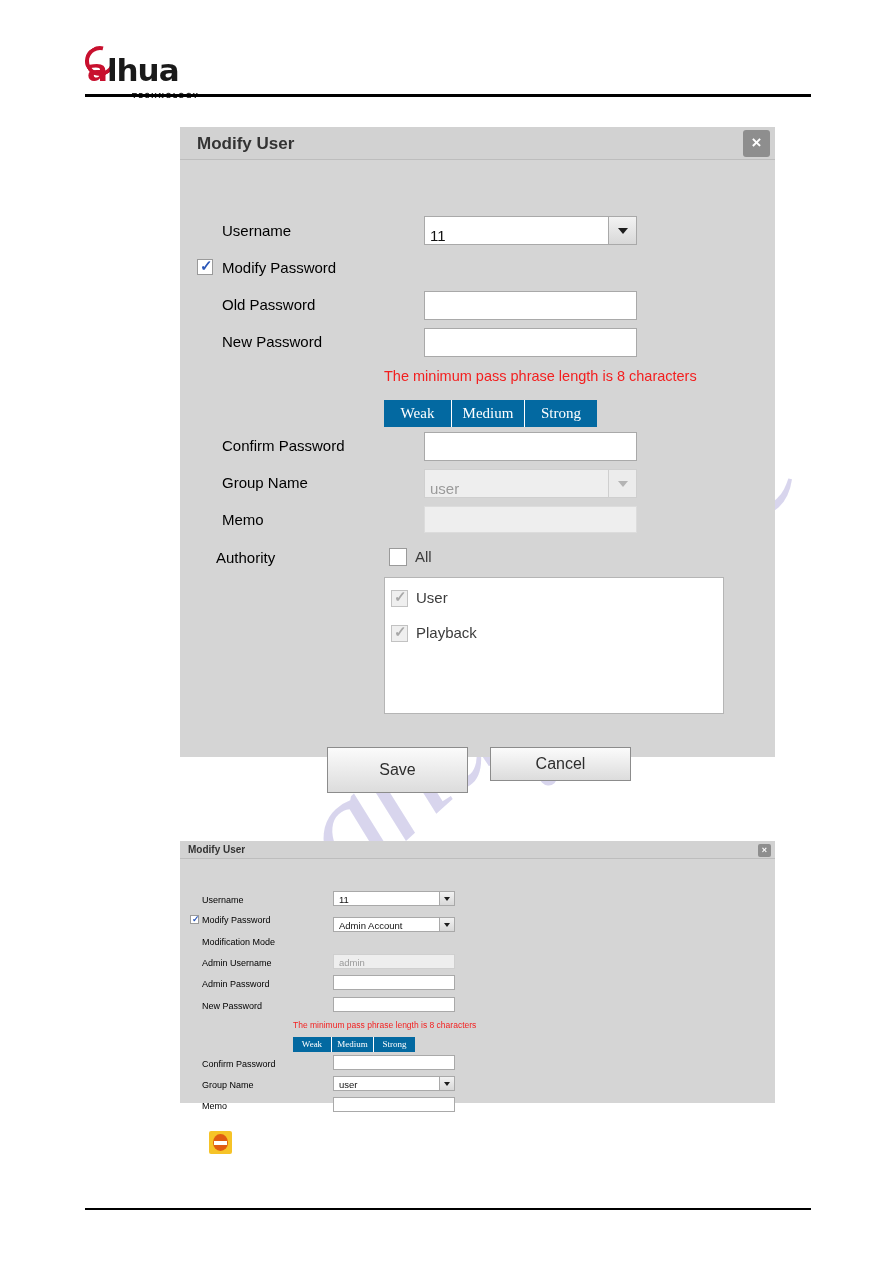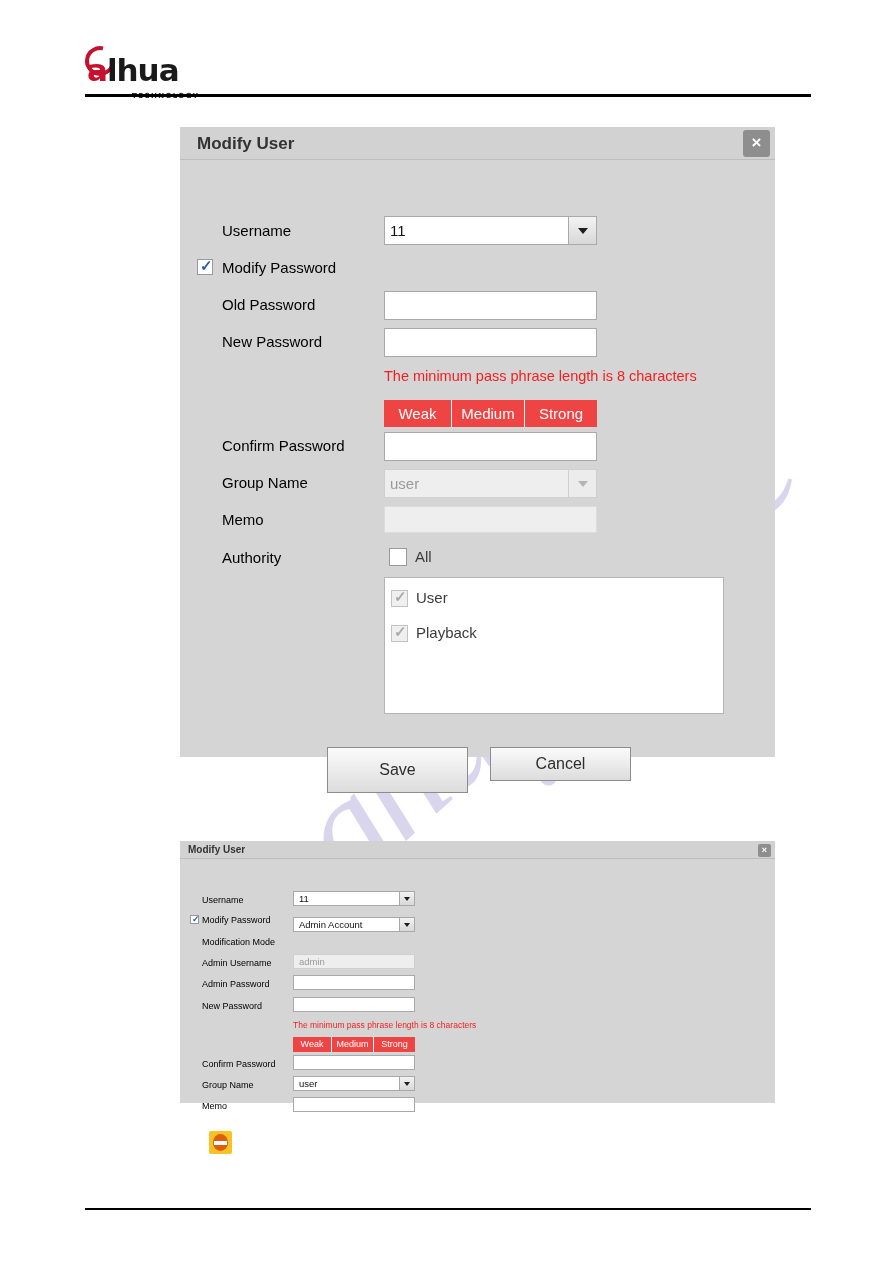--- a/index.html
+++ b/index.html
@@ -139,22 +139,23 @@
     color: #000000;
     white-space: nowrap;
   }
   .field {
     position: absolute;
     background: #ffffff;
     border: 1px solid #a9a9a9;
     box-sizing: border-box;
     color: #111111;
     display: flex;
-    align-items: center;
+    align-items: flex-end;
     overflow: hidden;
+    margin-left: 40px;
   }
   .field.disabled {
     background: #eeeeee;
     border-color: #cfcfcf;
     color: #9a9a9a;
   }
   .field .val { padding-left: 5px; white-space: nowrap; }
   .select-arrow {
     position: absolute;
     top: 0; right: 0;
@@ -193,21 +194,22 @@
   .checkbox.dis .tick { color: #a8a8a8; }
 
   .warn-text {
     position: absolute;
     color: #f31f1f;
     white-space: nowrap;
   }
   .strength {
     position: absolute;
     display: flex;
-    background: #ef4444;
+    background: #0369a1;
+    font-family: Liberation Serif, serif;
   }
   .strength div {
     color: #ffffff;
     text-align: center;
     border-right: 1px solid #ffffff;
     box-sizing: border-box;
   }
   .strength div:last-child { border-right: none; }
 
   .auth-panel {
@@ -347,21 +349,21 @@
       <span class="select-arrow dis" style="width:28px;">
           <i></i>
         </span>
     </div>
 
     <div class="row-label" style="left:42px; top:351px;">Memo</div>
     <div class="field disabled" style="left:204px; top:346px; width:213px; height:27px; border-color:#dcdcdc;">
       <span class="val"></span>
     </div>
 
-    <div class="row-label" style="left:42px; top:389px;text-align:right;">Authority</div>
+    <div class="row-label" style="left:36px; top:389px;text-align:right;">Authority</div>
     <div class="checkbox" style="left:209px; top:388px; width:18px; height:18px;"></div>
     <div class="auth-item-label" style="left:235px; top:388px; font-size:15px;">All</div>
 
     <div class="auth-panel" style="left:204px; top:417px; width:340px; height:137px;">
       <div class="checkbox dis" style="left:6px; top:12px; width:17px; height:17px;">
         <span class="tick" style="font-size:15px;">✓</span>
       </div>
       <div class="auth-item-label" style="left:31px; top:11px; font-size:15px;">User</div>
 
       <div class="checkbox dis" style="left:6px; top:47px; width:17px; height:17px;">

